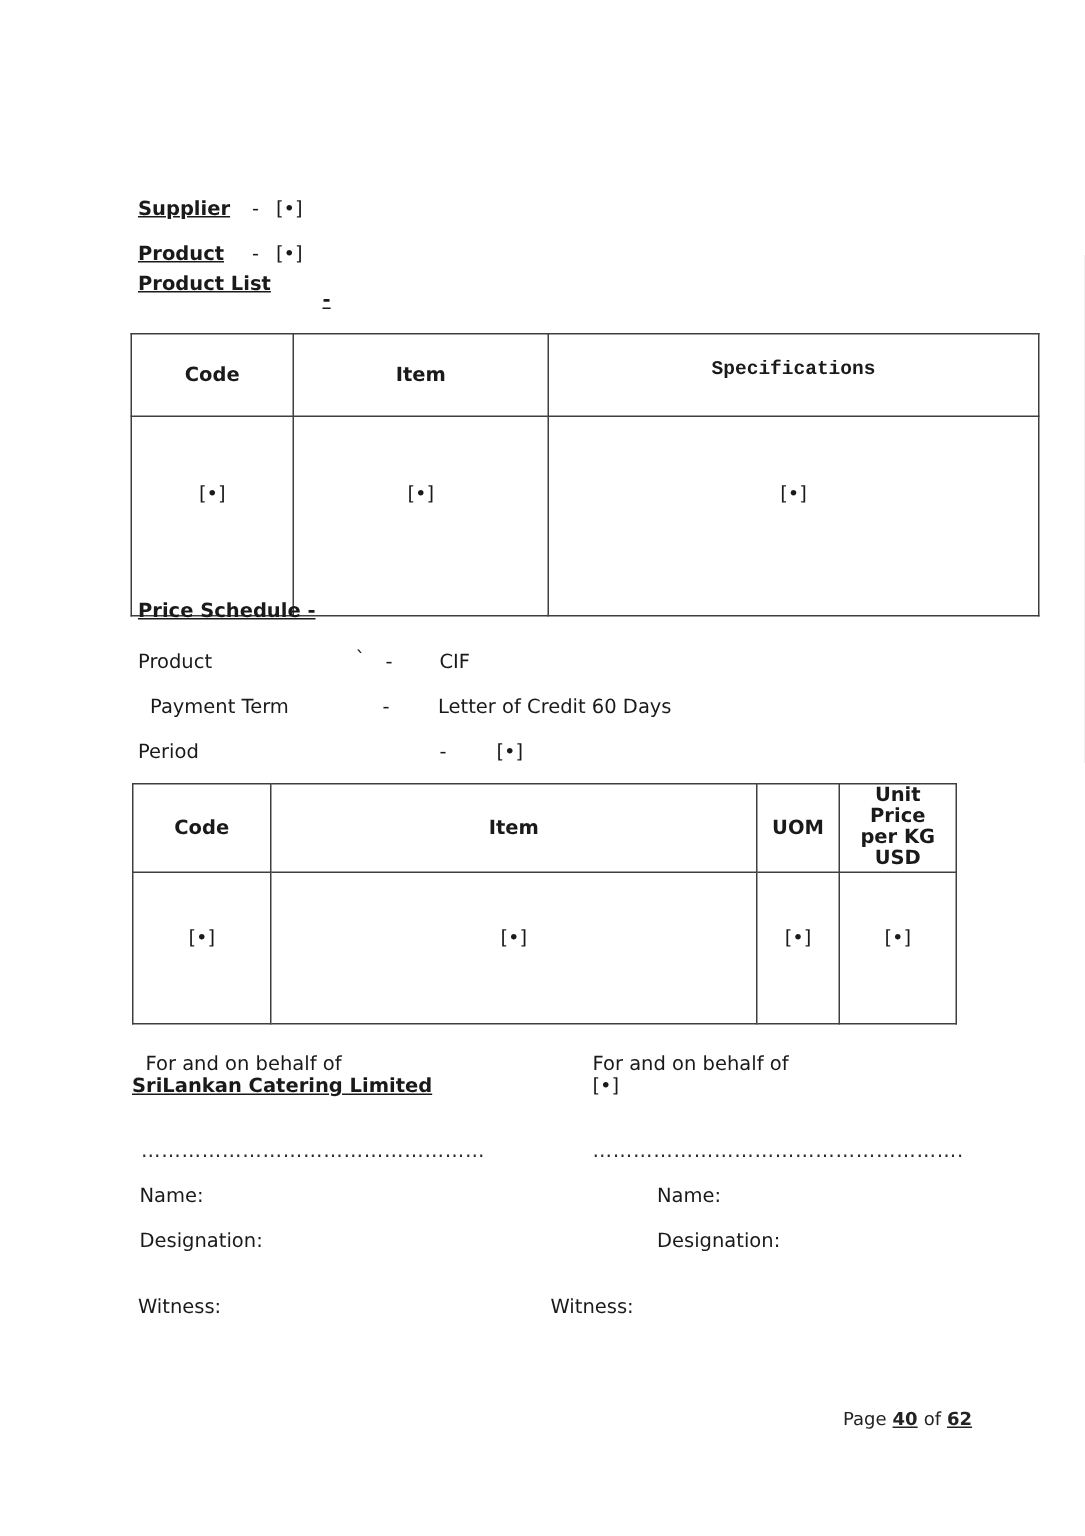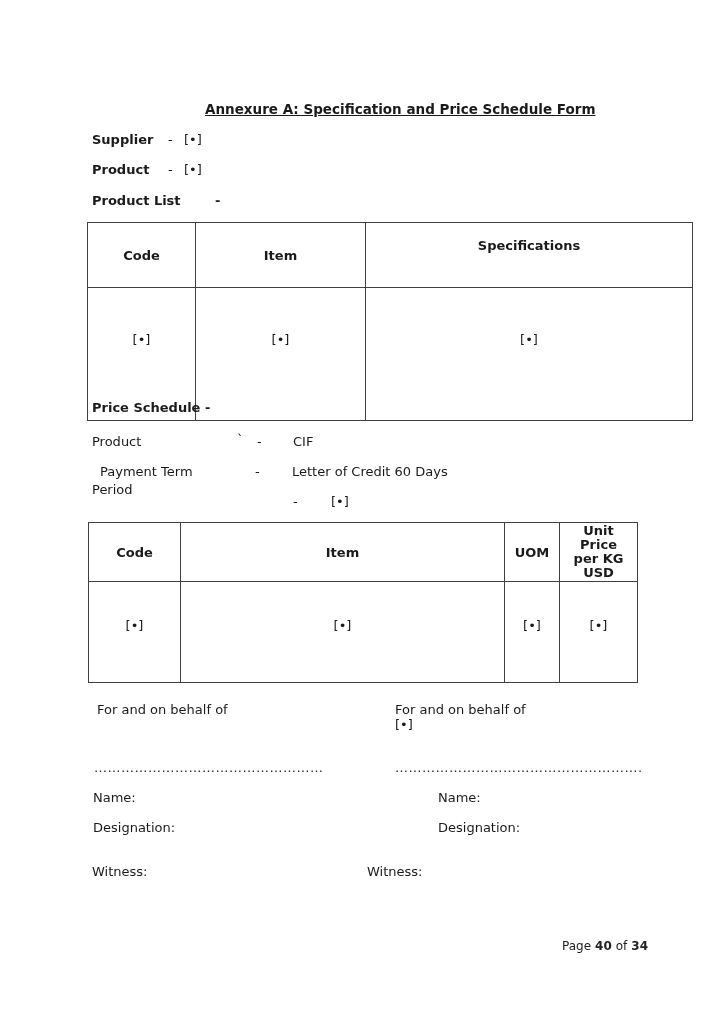--- a/index.html
+++ b/index.html
@@ -7,21 +7,21 @@
     position:relative;
     width:723px;height:1024px;
     background:#ffffff;
     font-family:"DejaVu Sans","Liberation Sans",sans-serif;
     font-size:13px;
     color:#1a1a1a;
     overflow:hidden;
     margin:0 auto;
   }
   .abs{position:absolute;line-height:15px;white-space:nowrap;}
-  .b{font-weight:bold;}
+  .b{font-weight:bold;text-decoration:underline;}
   .title{
     position:absolute;left:205px;top:101px;
     font-weight:bold;font-size:13.5px;
     text-decoration:underline;
     white-space:nowrap;
   }
   table.tbl{
     position:absolute;
     border-collapse:collapse;
     table-layout:fixed;
@@ -30,47 +30,46 @@
     border:1px solid #3f3f3f;
     text-align:center;
     vertical-align:middle;
     font-size:13px;
     padding:0;
     overflow:hidden;
   }
   .tbl th{font-weight:bold;}
   .t1{left:87px;top:222px;width:605px;}
   .t1 th{height:44px;}
-  .t1 th.raise{padding-bottom:20px;}
+  .t1 th.raise{padding-bottom:10px;font-family:Liberation Mono, monospace;}
   .t1 td{height:102px;padding-bottom:30px;}
   .t2{left:88px;top:522px;width:549px;}
   .t2 th{height:58px;}
   .t2 td{height:86px;padding-bottom:14px;}
   .wrapcol{display:inline-block;width:58px;line-height:14px;white-space:normal;}
   .dots{letter-spacing:0.5px;color:#2a2a2a;}
   .footer{left:562px;top:939px;font-size:12px;color:#222;}
   .footer span{margin-right:4px;}
   .footer span:last-child{margin-right:0;}
 </style>
 </head>
 <body>
 
 <div class="page">
 
-  <div class="title">Annexure A: Specification and Price Schedule Form</div>
 
   <span class="abs b" style="left:92px;top:132px">Supplier</span>
   <span class="abs" style="left:168px;top:132px">-</span>
   <span class="abs" style="left:184px;top:132px">[•]</span>
 
   <span class="abs b" style="left:92px;top:162px">Product</span>
   <span class="abs" style="left:168px;top:162px">-</span>
   <span class="abs" style="left:184px;top:162px">[•]</span>
 
-  <span class="abs b" style="left:92px;top:193px">Product List</span>
+  <span class="abs b" style="left:92px;top:182px">Product List</span>
   <span class="abs b" style="left:215px;top:193px">-</span>
 
   <table class="tbl t1">
     <colgroup>
         <col style="width:108px">
         <col style="width:170px">
         <col style="width:327px">
       </colgroup>
     <thead>
       <tr>
@@ -92,21 +91,21 @@
 
   <span class="abs" style="left:92px;top:434px">Product</span>
   <span class="abs" style="left:237px;top:432px">`</span>
   <span class="abs" style="left:257px;top:434px">-</span>
   <span class="abs" style="left:293px;top:434px">CIF</span>
 
   <span class="abs" style="left:100px;top:464px">Payment Term</span>
   <span class="abs" style="left:255px;top:464px">-</span>
   <span class="abs" style="left:292px;top:464px">Letter of Credit 60 Days</span>
 
-  <span class="abs" style="left:92px;top:482px">Period</span>
+  <span class="abs" style="left:92px;top:494px">Period</span>
   <span class="abs" style="left:293px;top:494px">-</span>
   <span class="abs" style="left:331px;top:494px">[•]</span>
 
   <table class="tbl t2">
     <colgroup>
         <col style="width:92px">
         <col style="width:324px">
         <col style="width:55px">
         <col style="width:78px">
       </colgroup>
@@ -122,29 +121,30 @@
       <tr>
         <td>[•]</td>
         <td>[•]</td>
         <td>[•]</td>
         <td>[•]</td>
       </tr>
     </tbody>
   </table>
 
   <span class="abs" style="left:97px;top:702px">For and on behalf of</span>
+  <span class="abs b" style="left:88px;top:717px">SriLankan Catering Limited</span>
   <span class="abs dots" style="left:94px;top:760px">……………………………………………</span>
   <span class="abs" style="left:93px;top:790px">Name:</span>
   <span class="abs" style="left:93px;top:820px">Designation:</span>
   <span class="abs" style="left:92px;top:864px">Witness:</span>
 
   <span class="abs" style="left:395px;top:702px">For and on behalf of</span>
   <span class="abs" style="left:395px;top:717px">[•]</span>
   <span class="abs dots" style="left:395px;top:760px">……………………………………………….</span>
   <span class="abs" style="left:438px;top:790px">Name:</span>
   <span class="abs" style="left:438px;top:820px">Designation:</span>
   <span class="abs" style="left:367px;top:864px">Witness:</span>
 
   <div class="abs footer">
-    <span>Page</span><span class="b">40</span><span>of</span><span class="b">34</span>
+    <span>Page</span><span class="b">40</span><span>of</span><span class="b">62</span>
   </div>
 
 </div>
 
 </body></html>

